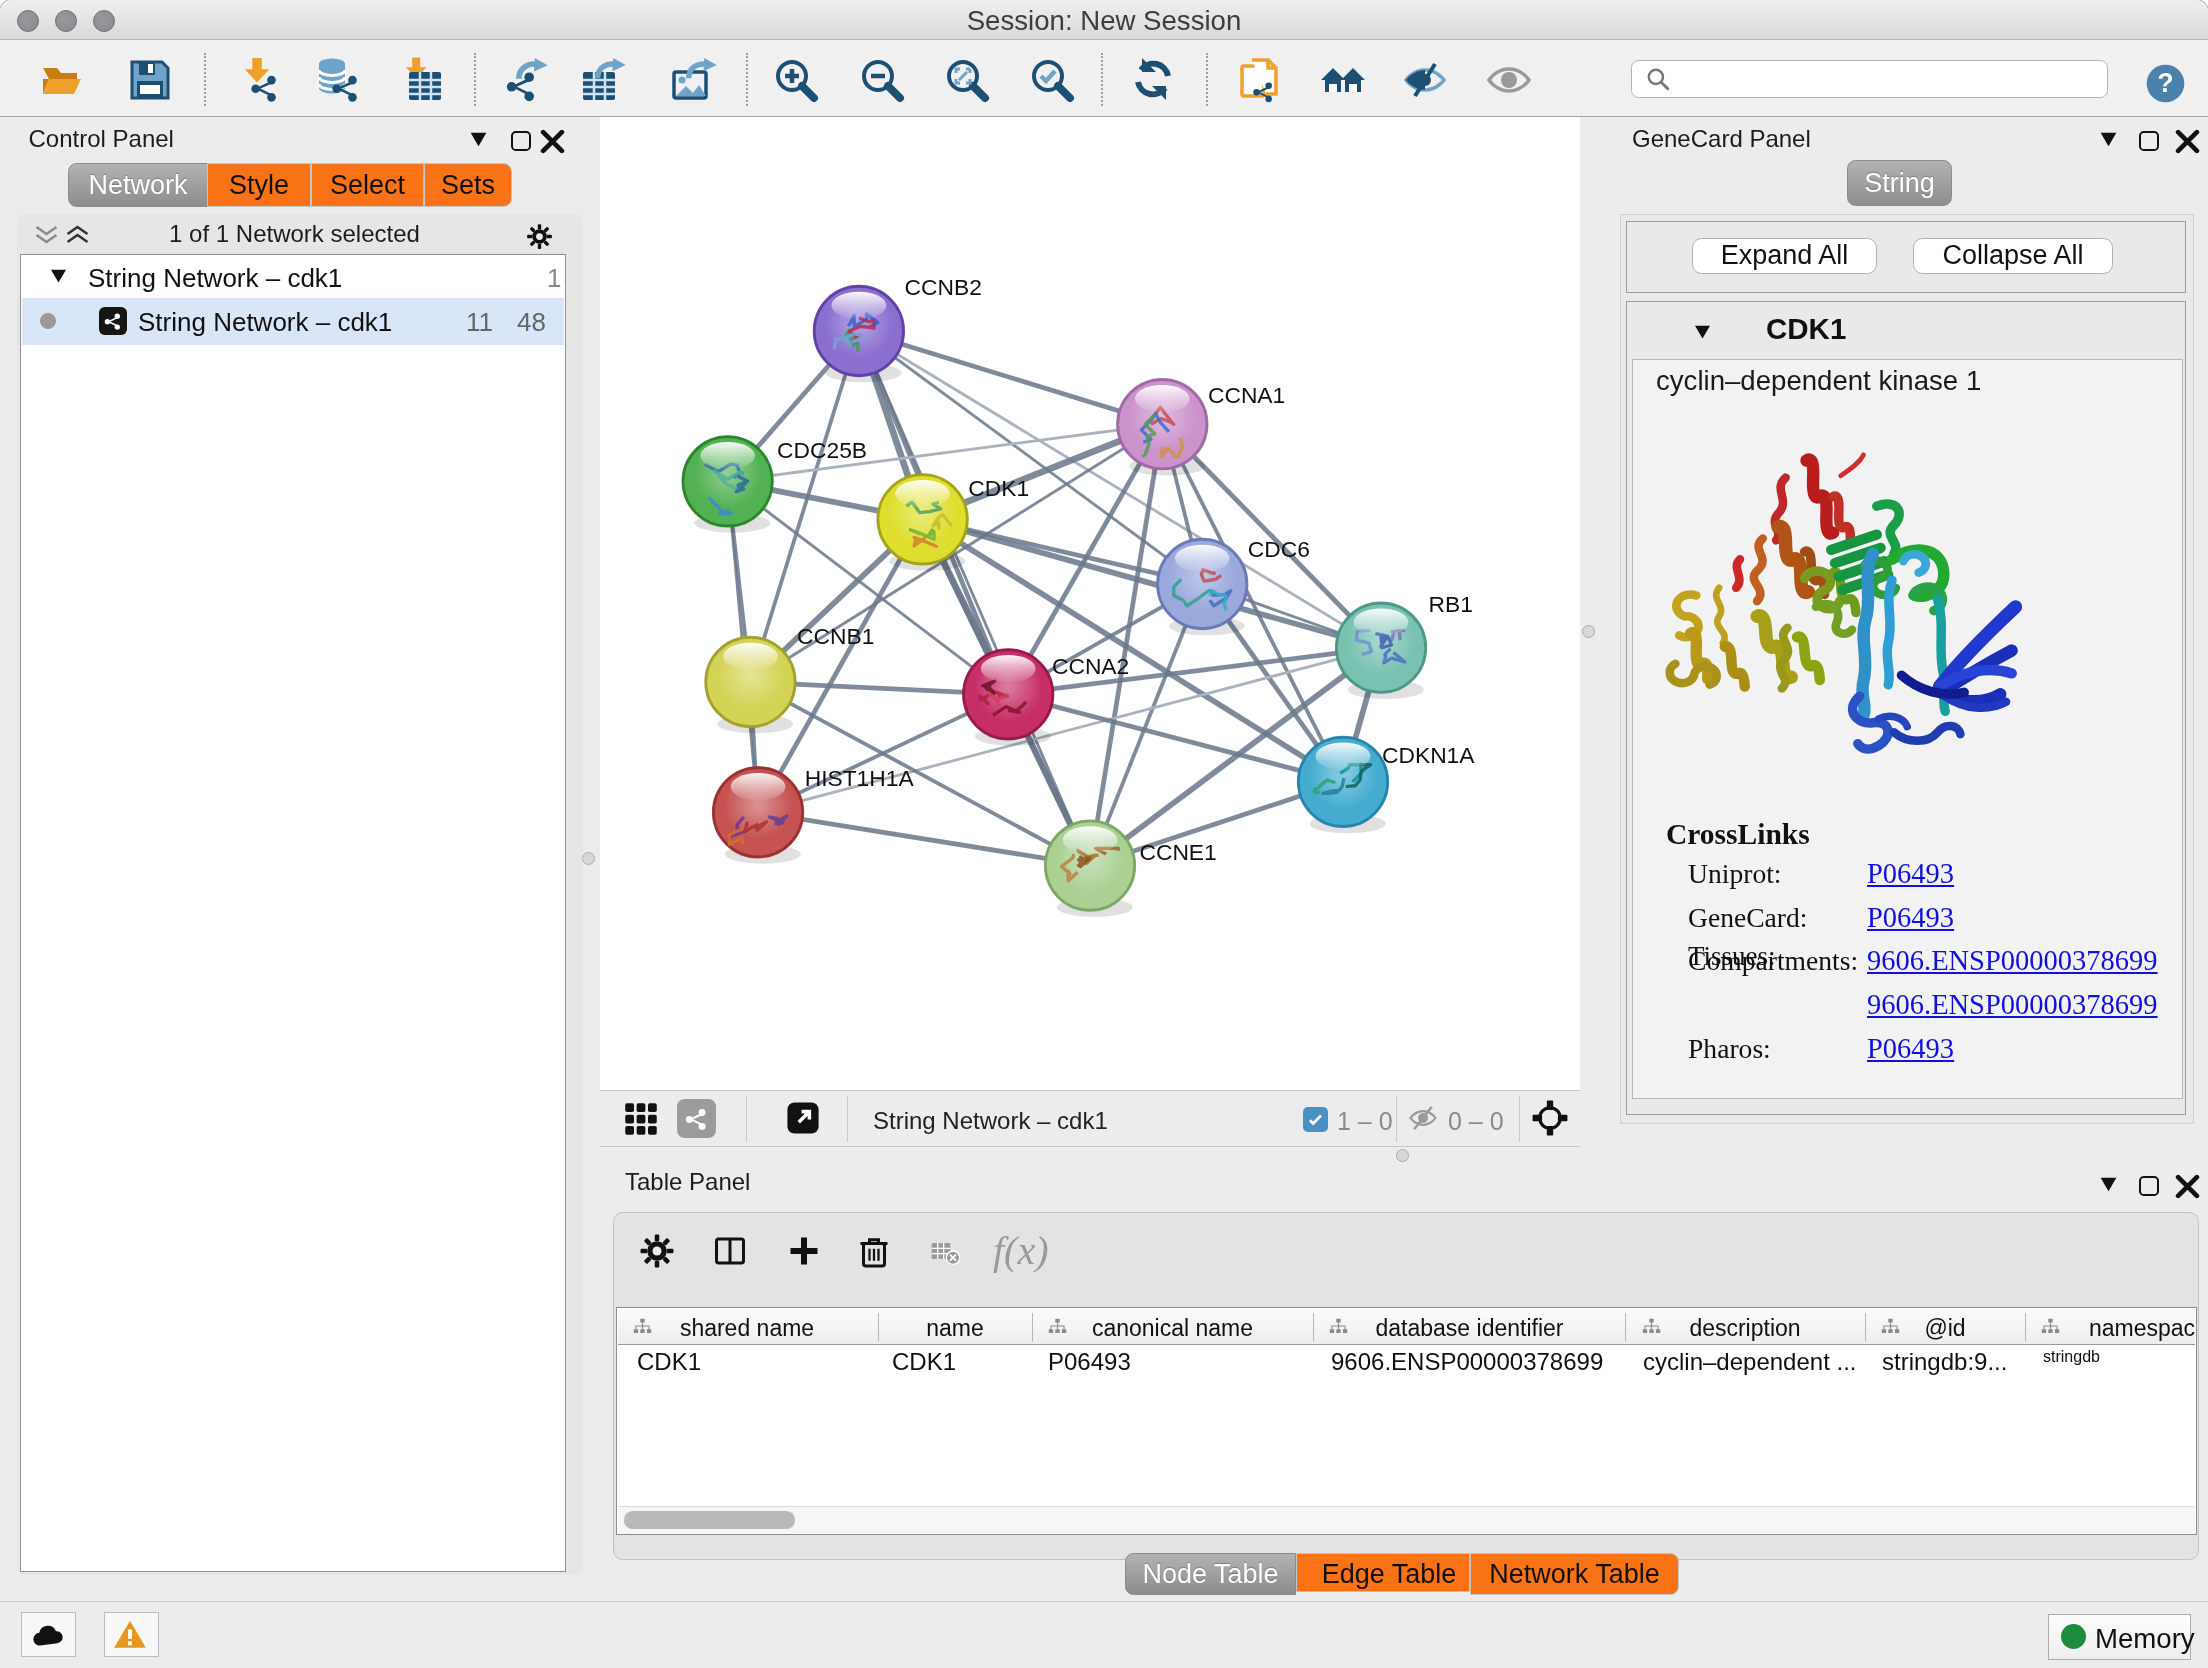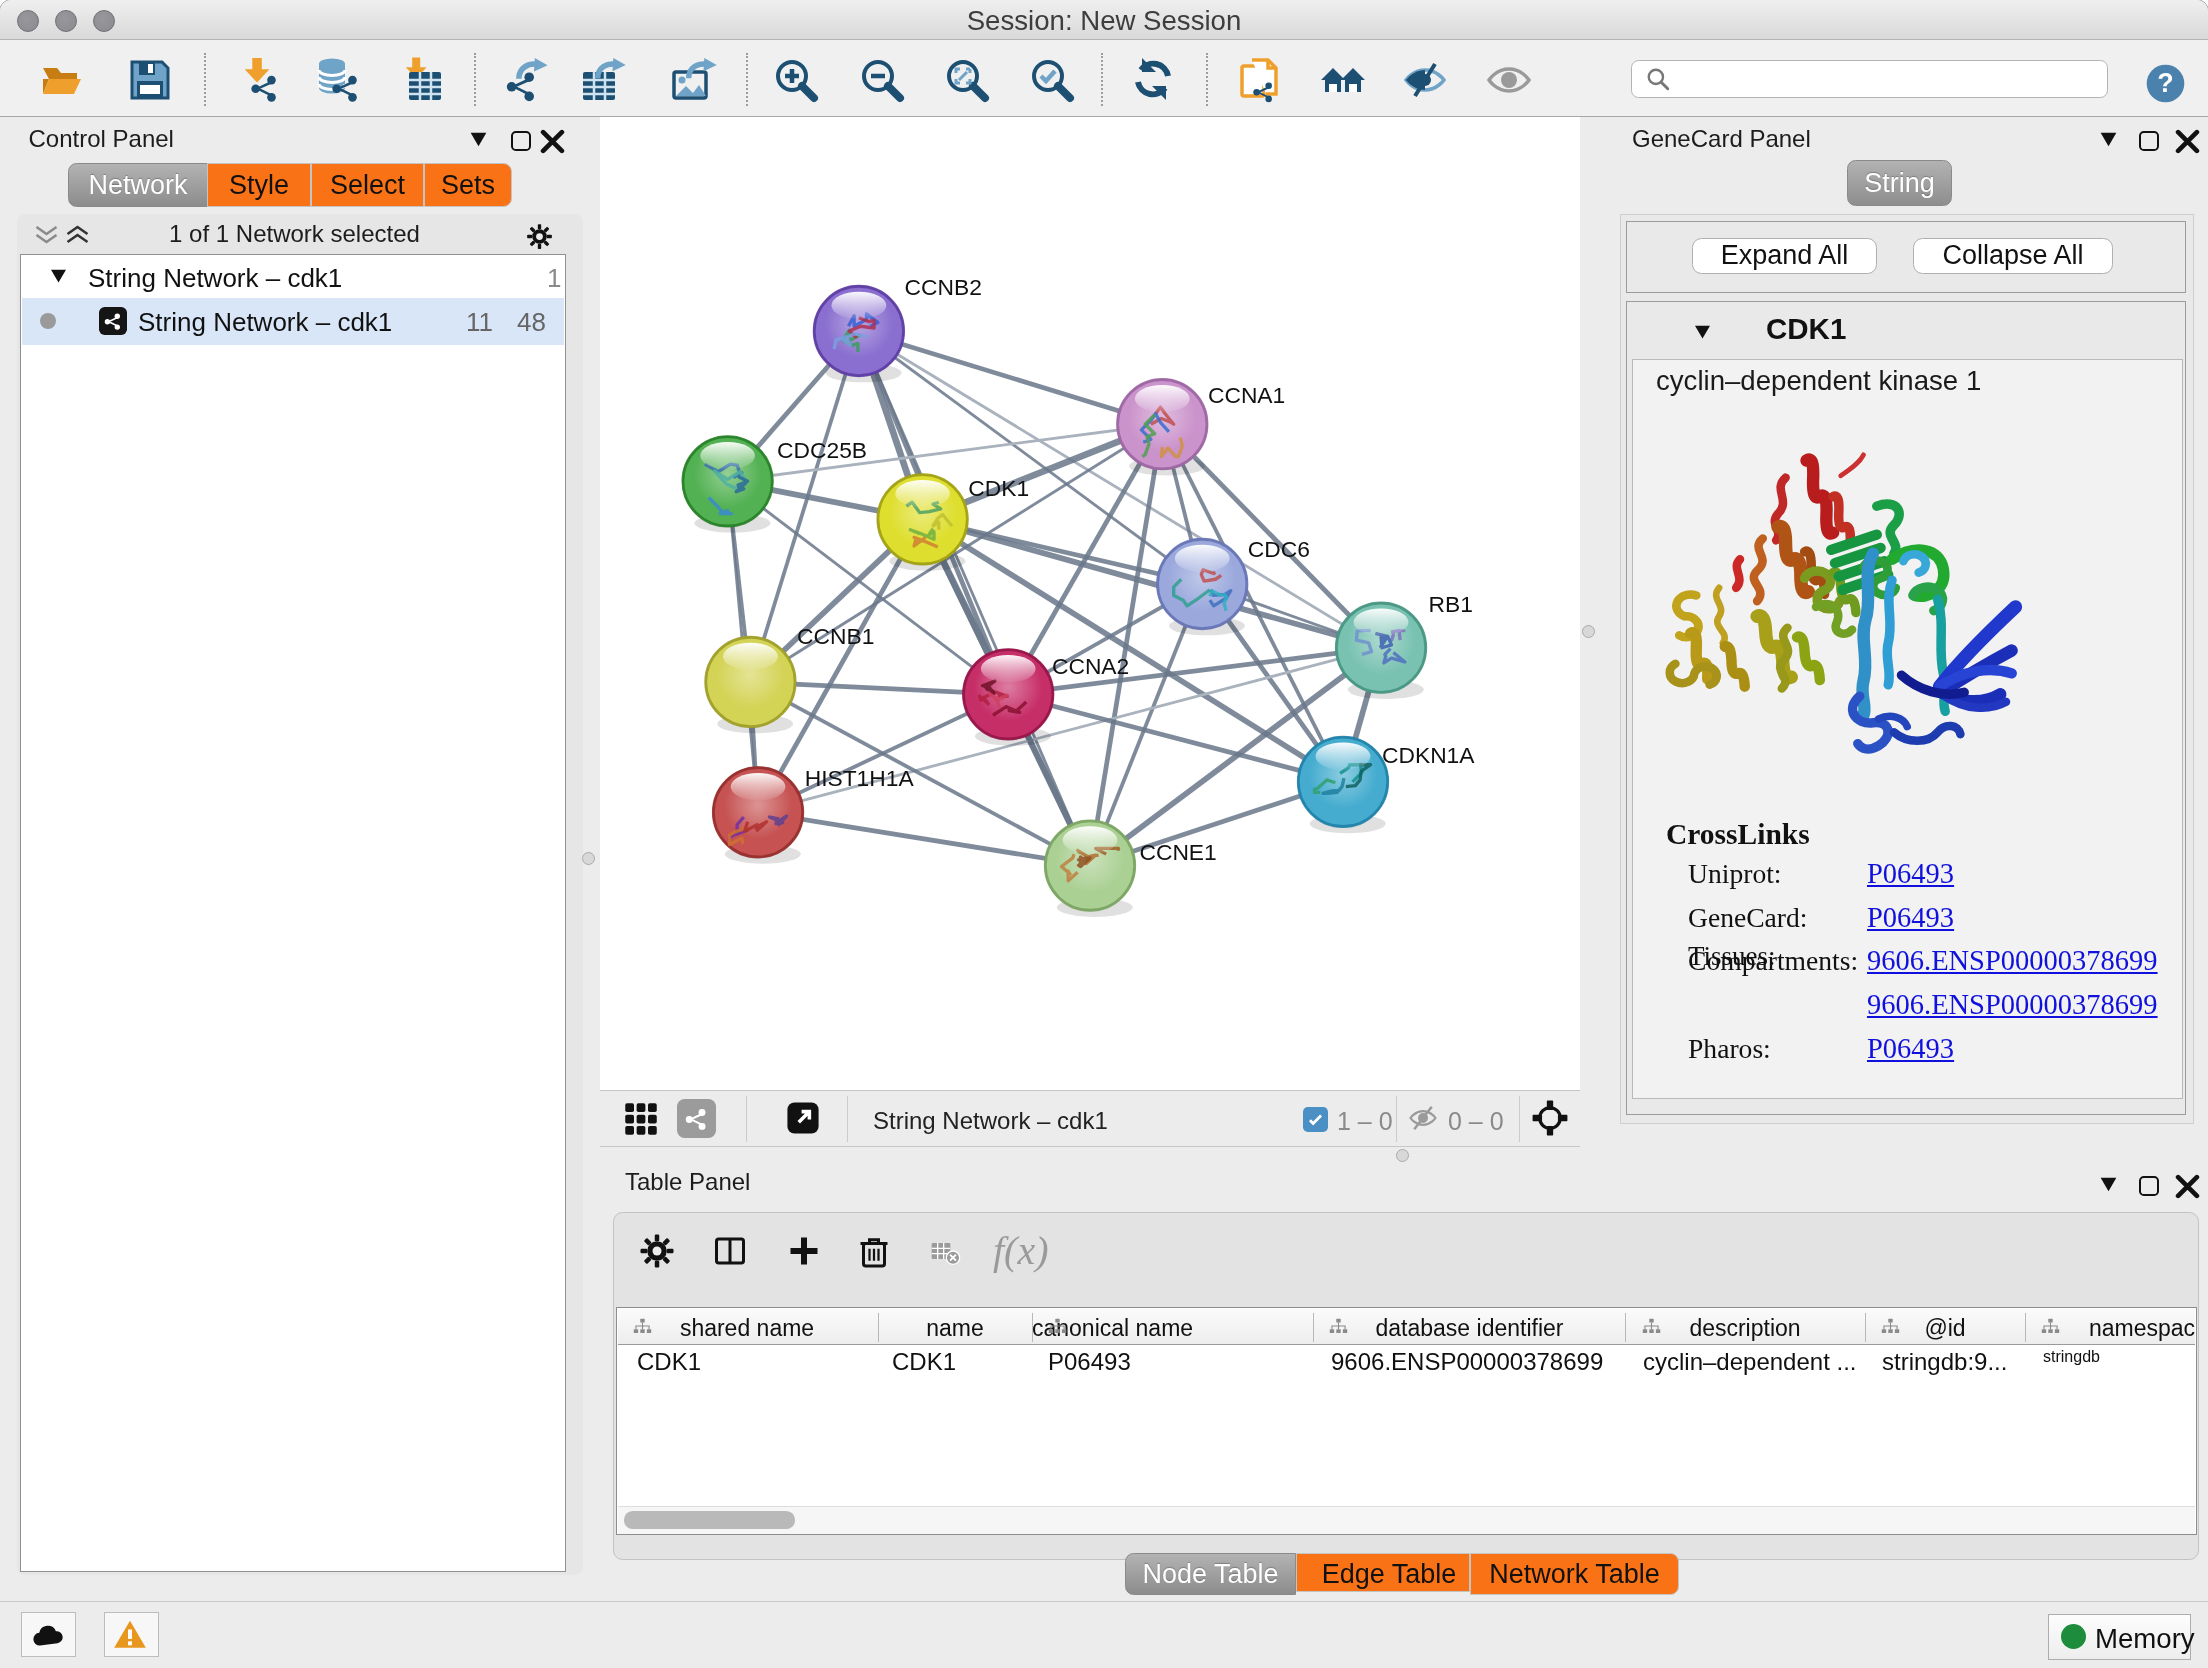--- a/index.html
+++ b/index.html
@@ -652,21 +652,21 @@
         <rect x="19" y="6" width="10" height="9" rx="1"></rect>
         <rect x="4" y="30" width="10" height="9" rx="1"></rect>
         <rect x="19" y="30" width="10" height="9" rx="1"></rect>
         <rect x="34" y="30" width="10" height="9" rx="1"></rect>
       </g>
       <path d="M24 15 v8 M9 30 v-7 h30 v7 M24 23 v7" stroke="#8a8a8a" stroke-width="2.5" fill="none"></path>
     </svg>
     <div class="abs" style="left:878px;top:1313px;width:0;height:28.5px;border-left:1.9px solid #b9b9b9"></div>
     <div class="abs" style="left:878px;top:1315px;width:154px;text-align:center;font-size:23px;color:#111">name</div>
     <div class="abs" style="left:1032px;top:1313px;width:0;height:28.5px;border-left:1.9px solid #b9b9b9"></div>
-    <div class="abs" style="left:1032px;top:1315px;width:281px;text-align:left;font-size:23px;color:#111">canonical name</div>
+    <div class="abs" style="left:1032px;top:1315px;width:281px;text-align:center;font-size:23px;color:#111">canonical name</div>
     <svg style="position:absolute;left:1046px;top:1316px" width="23" height="21" viewBox="0 0 48 48">
       <g fill="#8a8a8a">
         <rect x="19" y="6" width="10" height="9" rx="1"></rect>
         <rect x="4" y="30" width="10" height="9" rx="1"></rect>
         <rect x="19" y="30" width="10" height="9" rx="1"></rect>
         <rect x="34" y="30" width="10" height="9" rx="1"></rect>
       </g>
       <path d="M24 15 v8 M9 30 v-7 h30 v7 M24 23 v7" stroke="#8a8a8a" stroke-width="2.5" fill="none"></path>
     </svg>
     <div class="abs" style="left:1313px;top:1313px;width:0;height:28.5px;border-left:1.9px solid #b9b9b9"></div>

